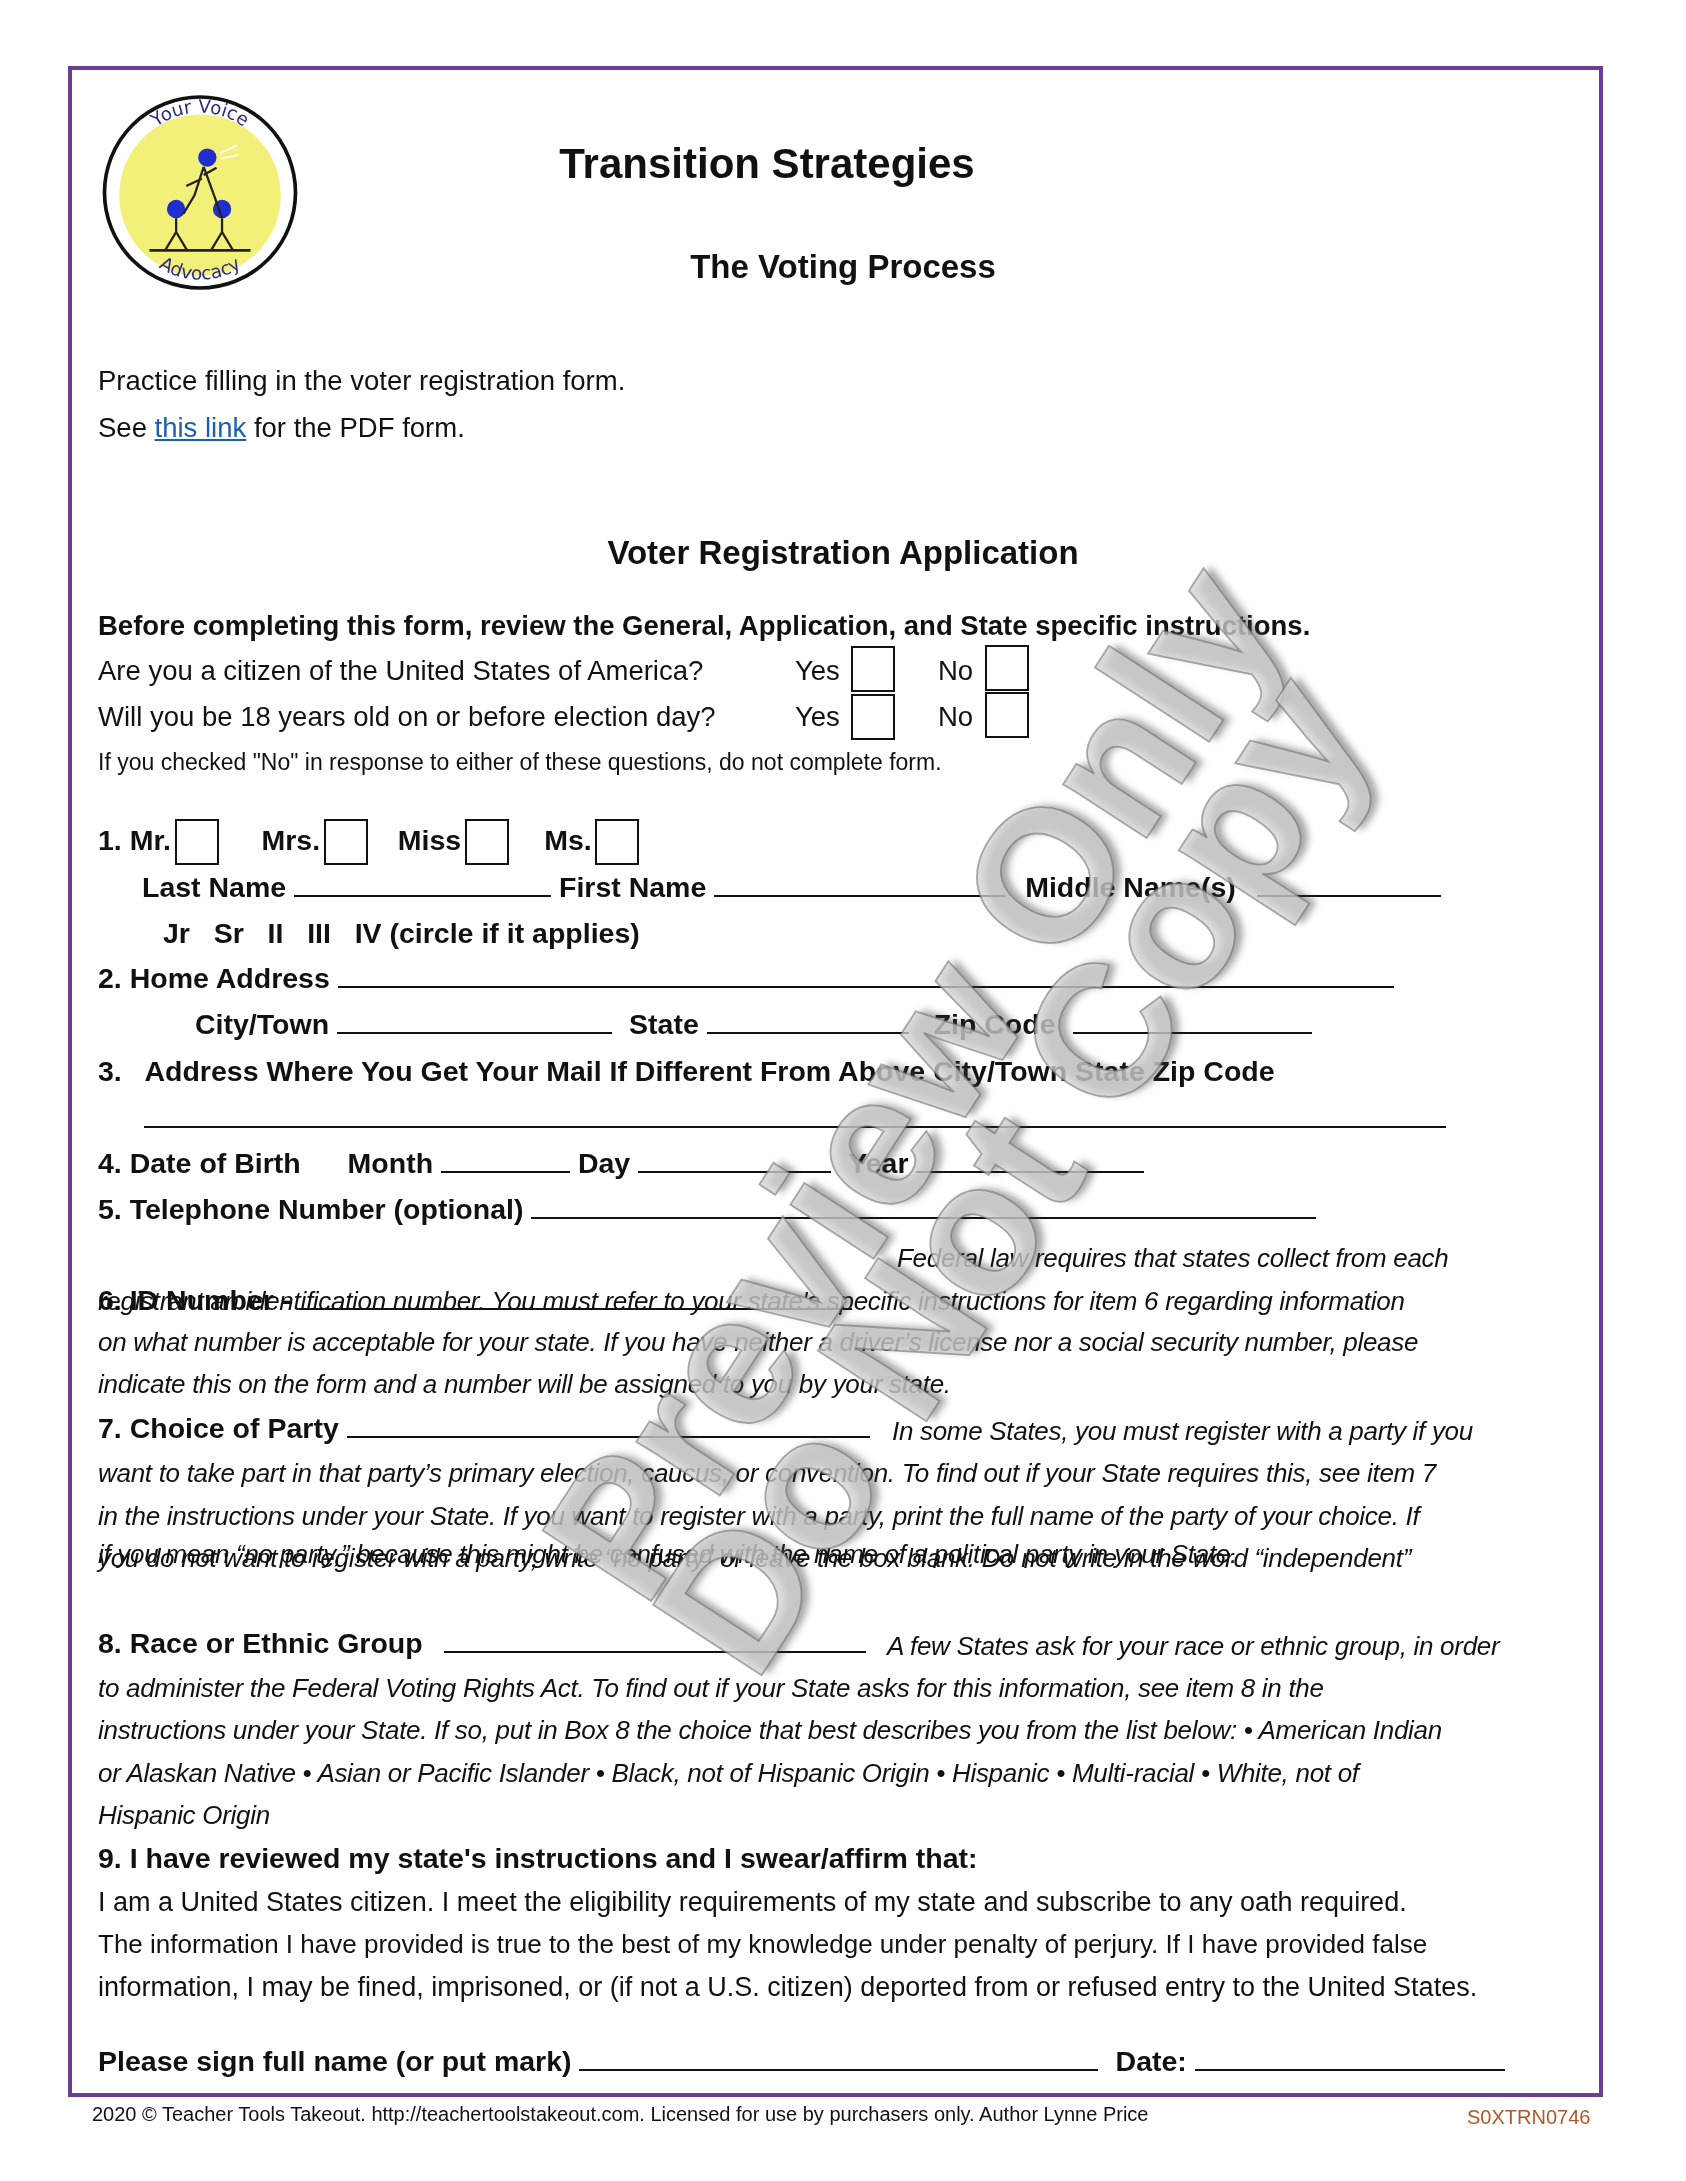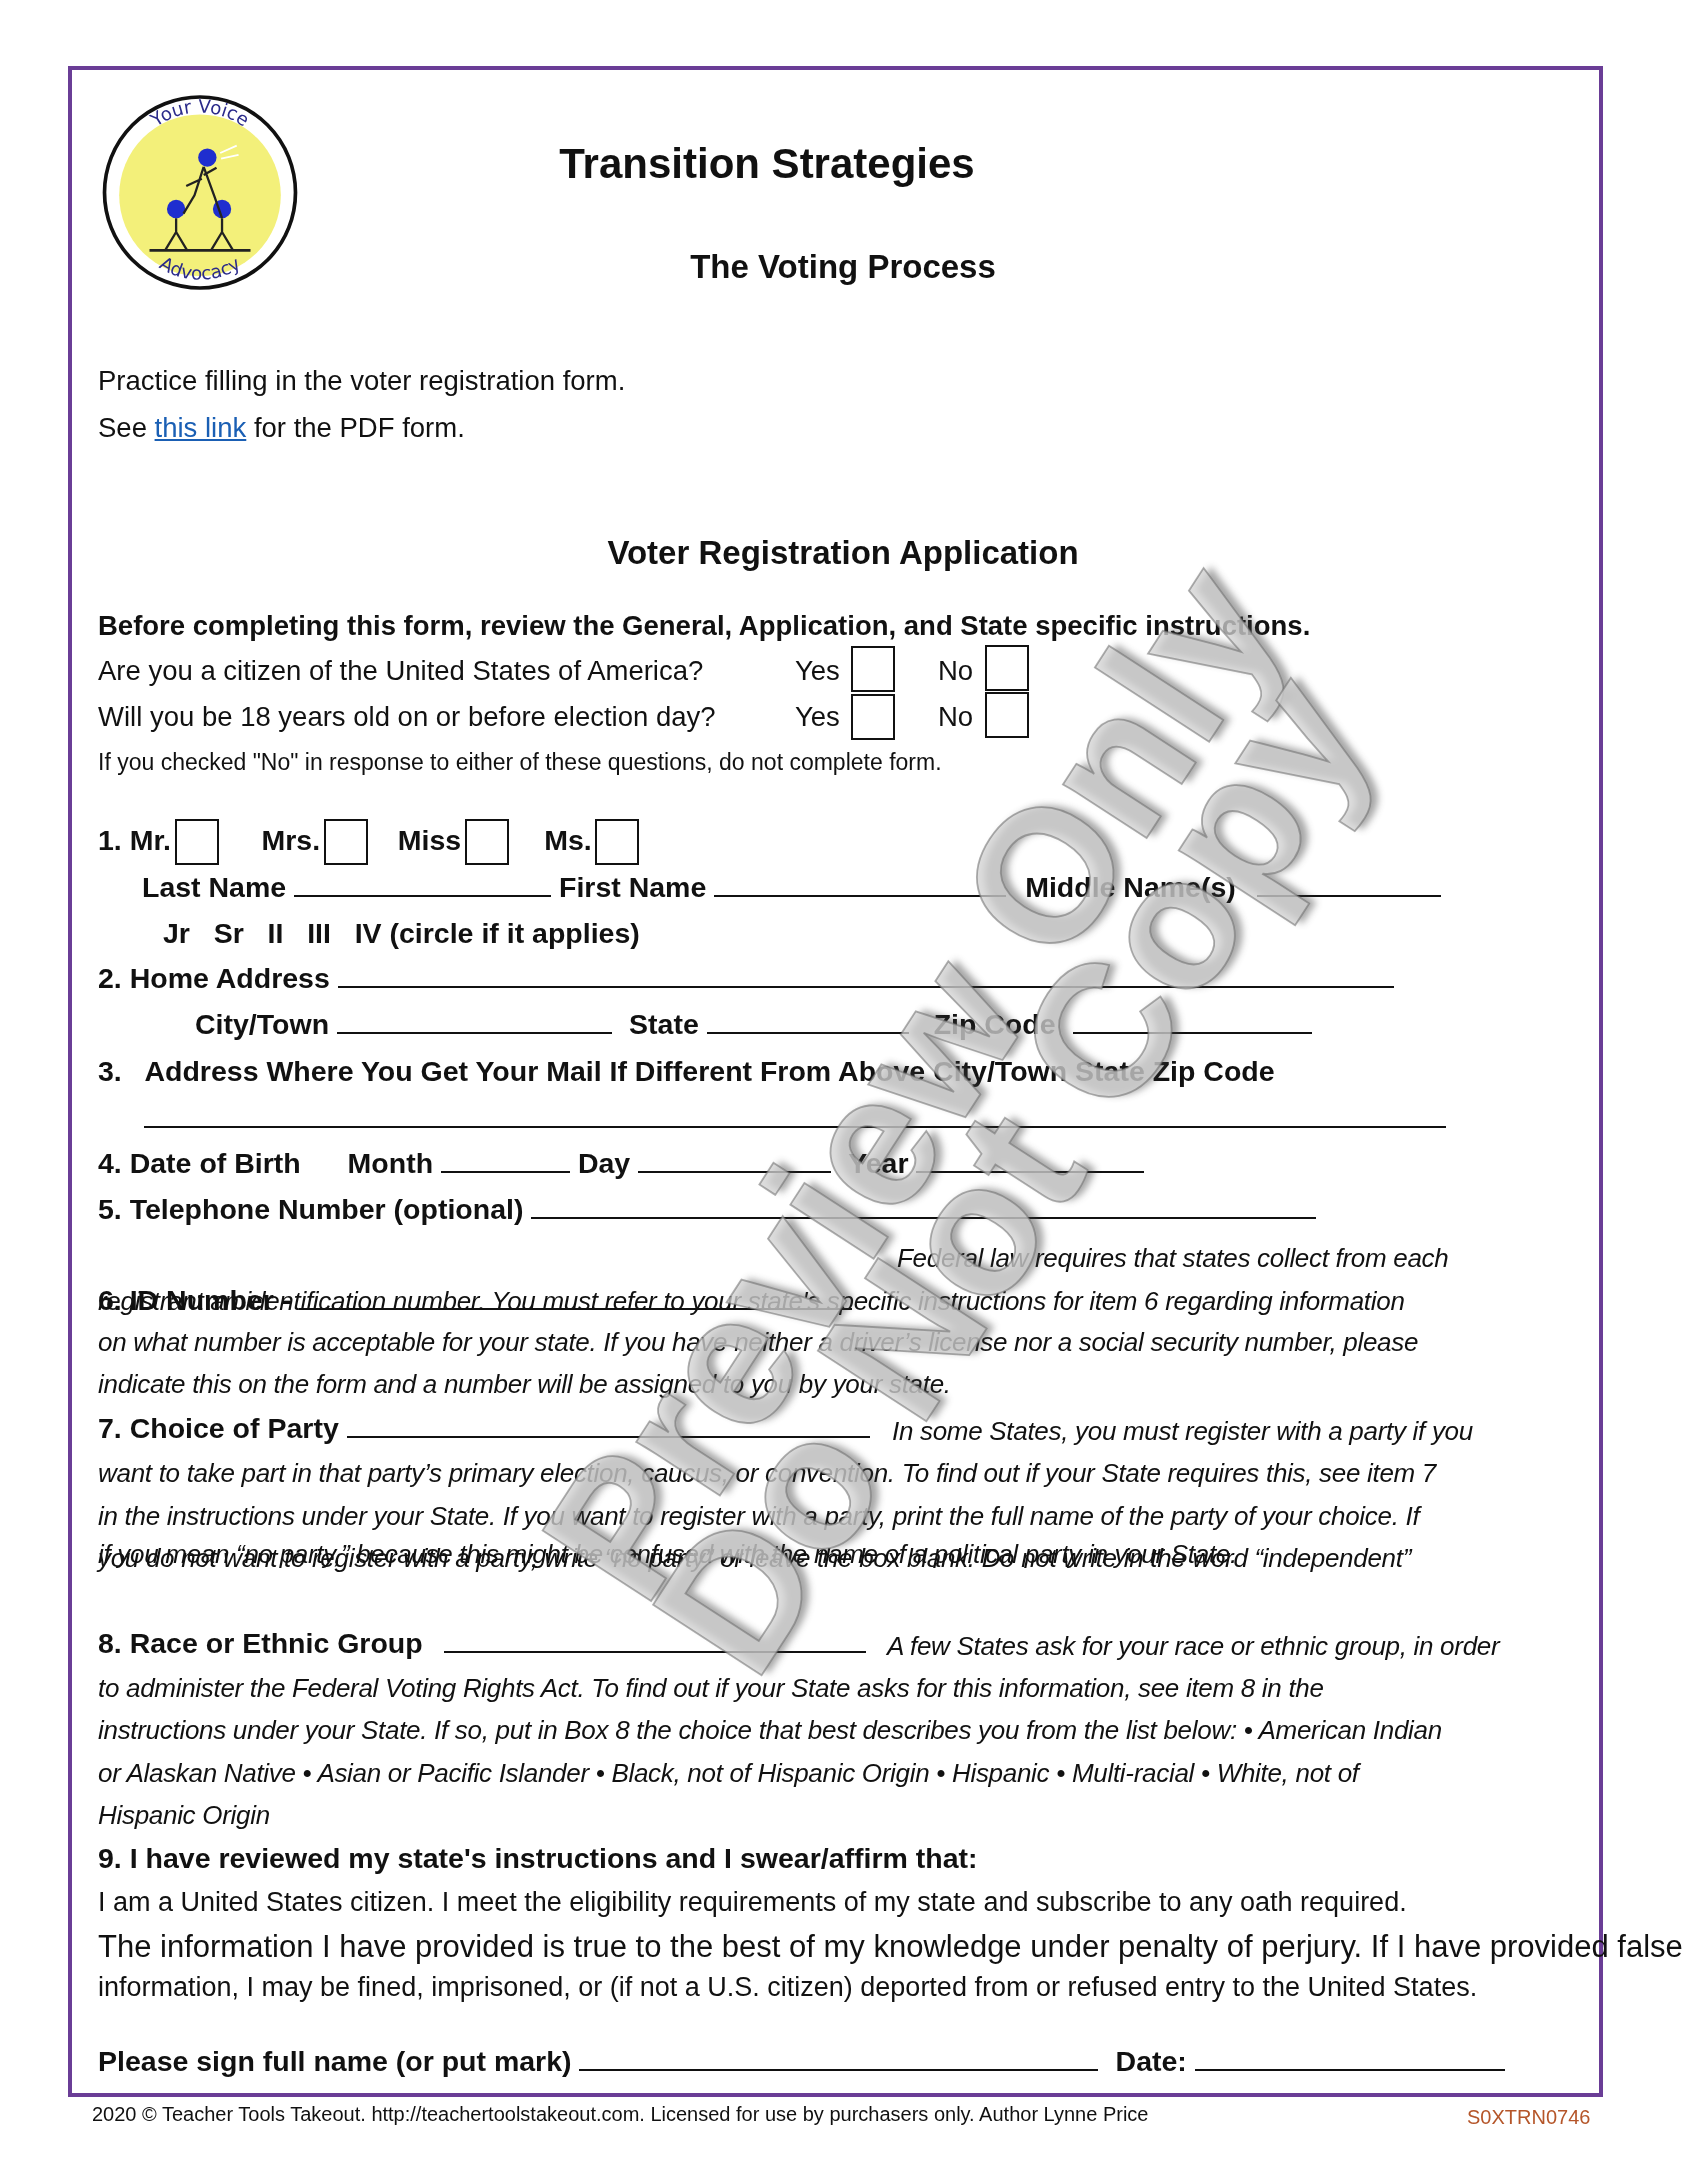--- a/index.html
+++ b/index.html
@@ -148,21 +148,21 @@
   <span class="line" style="width:422px;margin-left:13px"></span>
 </div>
 <div class="abs ital" style="left:887px;top:1631px;">A few States ask for your race or ethnic group, in order</div>
 <div class="abs ital" style="left:98px;top:1673px;">to administer the Federal Voting Rights Act. To find out if your State asks for this information, see item 8 in the</div>
 <div class="abs ital" style="left:98px;top:1715px;">instructions under your State. If so, put in Box 8 the choice that best describes you from the list below: • American Indian</div>
 <div class="abs ital" style="left:98px;top:1758px;">or Alaskan Native • Asian or Pacific Islander • Black, not of Hispanic Origin • Hispanic • Multi-racial • White, not of</div>
 <div class="abs ital" style="left:98px;top:1800px;">Hispanic Origin</div>
 
 <div class="abs b f31" style="left:98px;top:1842px;">9.  I have reviewed my state's instructions and I swear/affirm that:</div>
 <div class="abs body30" style="left:98px;top:1887px;font-size:27px;">I am a United States citizen. I meet the eligibility requirements of my state and subscribe to any oath required.</div>
-<div class="abs body30" style="left:98px;top:1929px;font-size:31px;">The information I have provided is true to the best of my knowledge under penalty of perjury. If I have provided false</div>
+<div class="abs body30" style="left:98px;top:1929px;font-size:26px;">The information I have provided is true to the best of my knowledge under penalty of perjury. If I have provided false</div>
 <div class="abs body30" style="left:98px;top:1972px;font-size:27px;">information, I may be fined, imprisoned, or (if not a U.S. citizen) deported from or refused entry to the United States.</div>
 
 <div class="abs b f31" style="left:98px;top:2045px;">
   <span>Please sign full name (or put mark)</span>
   <span class="line" style="width:519px"></span>
   <span style="margin-left:9.2px">Date:</span>
   <span class="line" style="width:310px"></span>
 </div>
 
 <div class="watermark" style="left:321px;top:973px;font-size:188px;transform:rotate(-57deg);">Preview Only</div>

